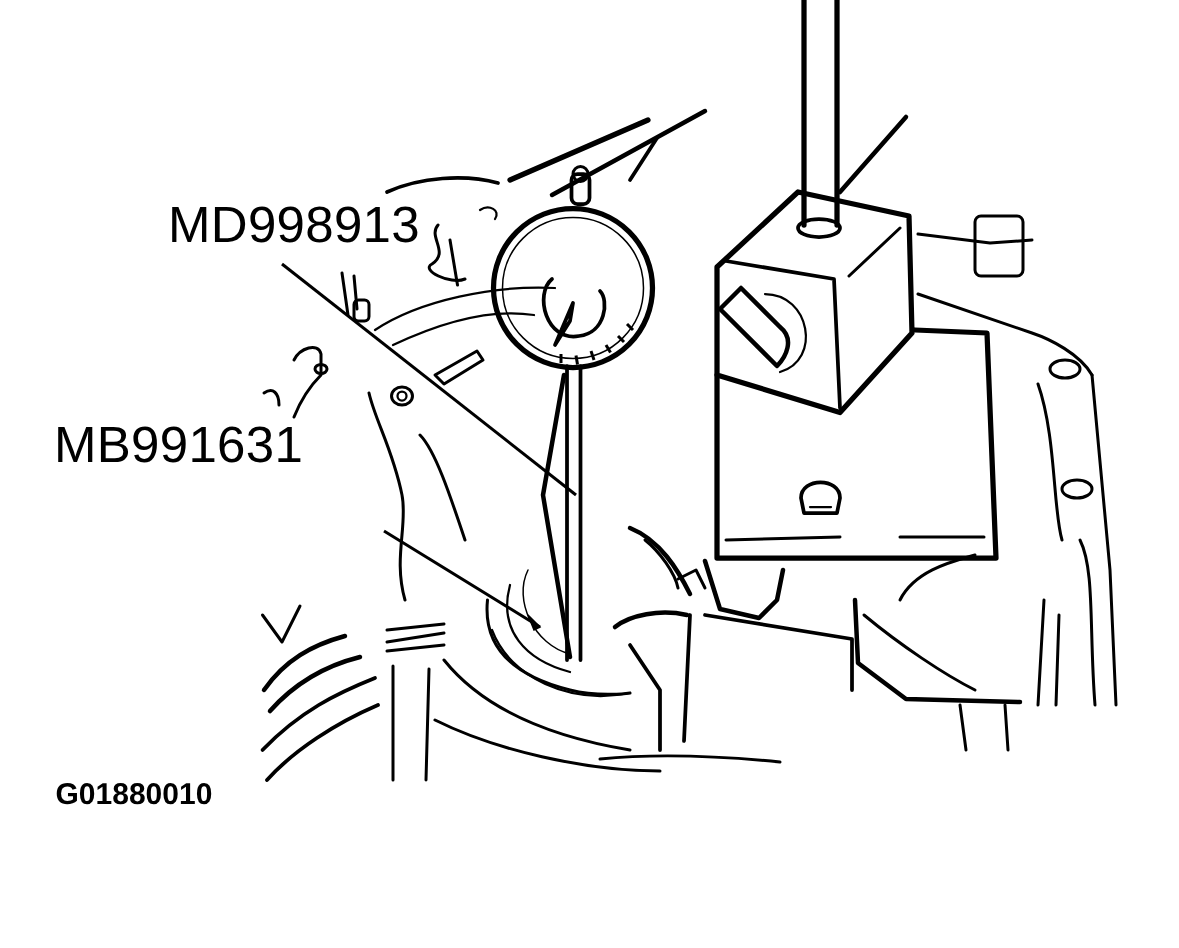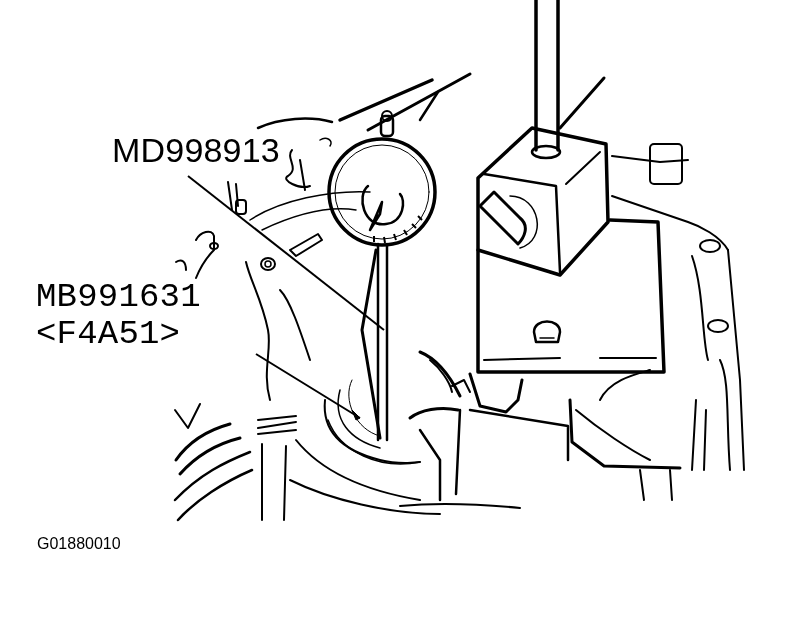--- a/index.html
+++ b/index.html
@@ -8,23 +8,23 @@
     .label {
       position: absolute;
       font-family: "Liberation Sans", "DejaVu Sans", sans-serif;
       color: #000000;
       background: #ffffff;
       line-height: 1;
       white-space: nowrap;
     }
     .callout { font-size: 34px; letter-spacing: 0.2px; }
     #label-md { left: 82px; top: 133px; margin-left: 30px; }
-    #label-group { left: 36px; top: 280px; padding-right: 6px; font-family: Liberation Mono, monospace; }
+    #label-group { left: 36px; top: 280px; padding-right: 6px; }
     #label-group .line { display: block; height: 36.5px; }
-    #figure-id { left: 37px; top: 536px; font-size: 16px; font-weight: normal; background: transparent; }
+    #figure-id { left: 37px; top: 520px; font-size: 20px; font-weight: bold; background: transparent; }
     .ln { fill: none; stroke: #000; stroke-linecap: round; stroke-linejoin: round; }
   </style>
 </head>
 <body>
 
 <svg id="illustration" viewBox="0 0 786 632" xmlns="http://www.w3.org/2000/svg">
 
   <g>
     <path class="ln" stroke-width="2.5" d="M258 128 C280 118 310 116 332 122"></path>
     <path class="ln" stroke-width="2" d="M292 150 C285 158 300 168 288 176 C280 180 300 190 310 186"></path>
@@ -129,16 +129,15 @@
     <line x1="188" y1="176" x2="384" y2="330" stroke="#000" stroke-width="2"></line>
     <line x1="256" y1="354" x2="360" y2="418" stroke="#000" stroke-width="2"></line>
     <path d="M360 418 L352 410 L356 420 Z" fill="#000" stroke="#000" stroke-width="1"></path>
   </g>
 </svg>
 
 <div class="label callout" id="label-md">MD998913</div>
 
 <div class="label callout" id="label-group">
   <span class="line">MB991631</span>
-  <span class="line">&lt;F4A51&gt;</span>
 </div>
 
 <div class="label" id="figure-id">G01880010</div>
 
 </body></html>

